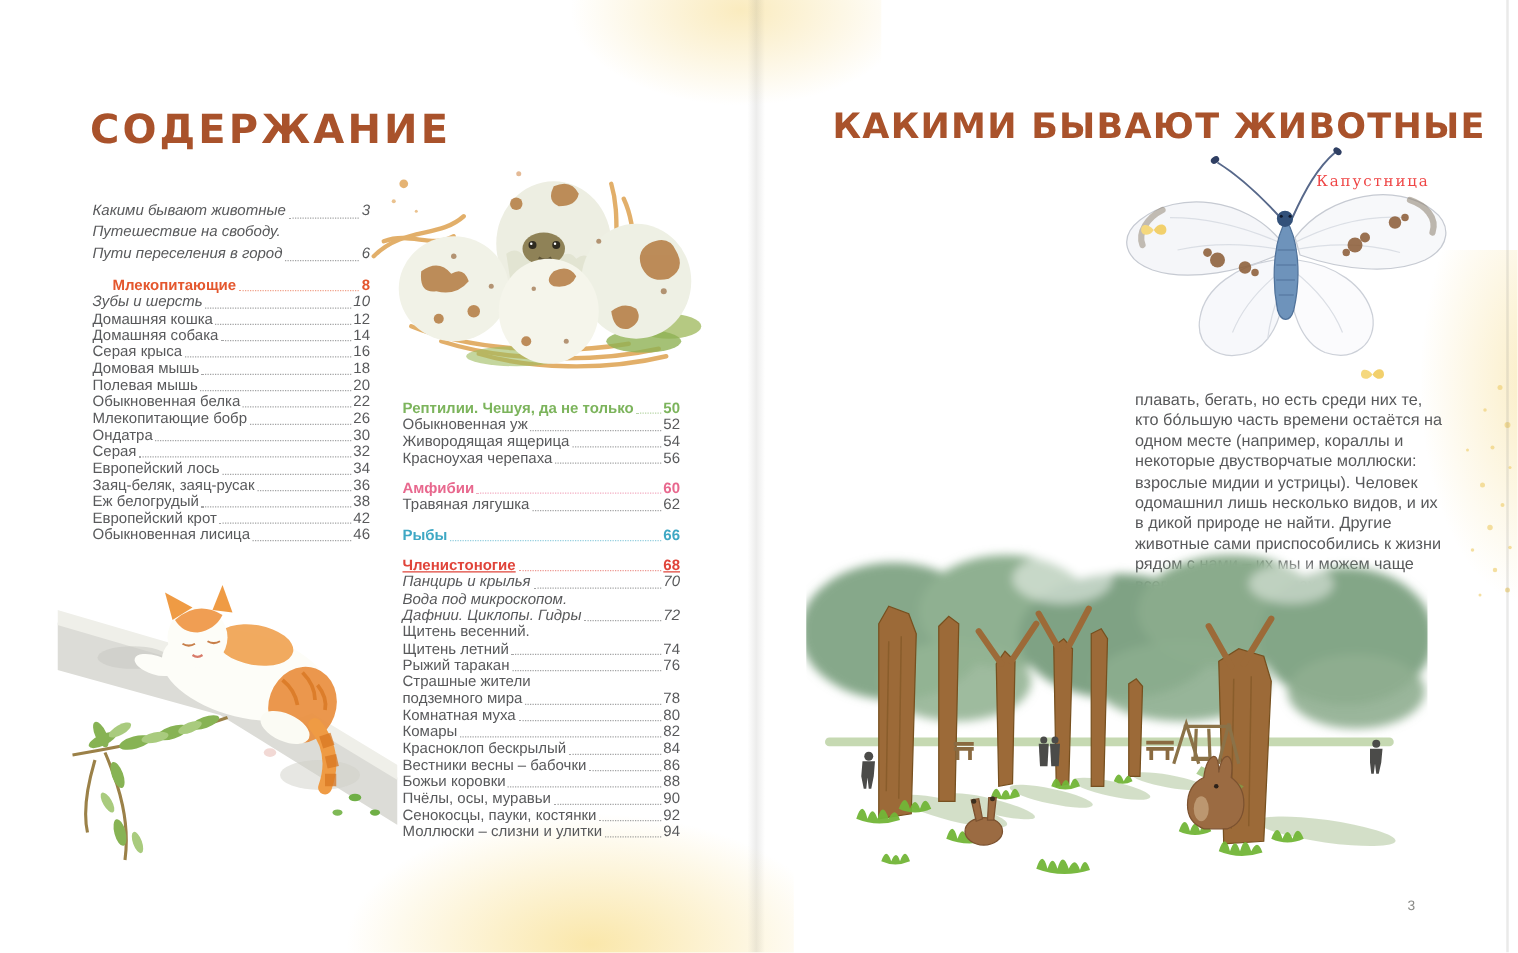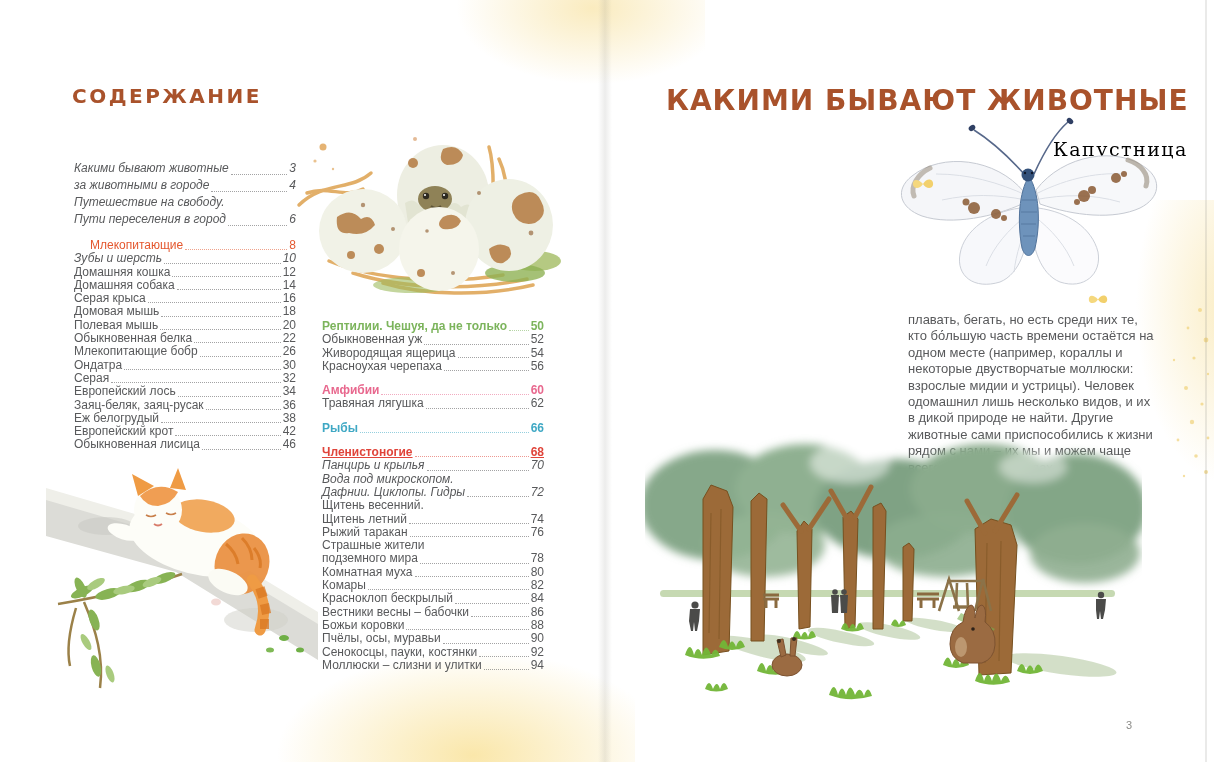--- a/index.html
+++ b/index.html
@@ -12,47 +12,47 @@
     background:radial-gradient(ellipse at 55% 45%,rgba(246,219,138,.55) 0%,rgba(246,219,138,0) 70%);}
   #wash-bottom{left:275px;top:650px;width:360px;height:170px;
     background:radial-gradient(ellipse at 55% 62%,rgba(247,216,118,.62) 0%,rgba(247,216,118,0) 70%);}
   #wash-right{left:1128px;top:200px;width:100px;height:300px;
     background:radial-gradient(ellipse at 100% 35%,rgba(246,219,138,.5) 0%,rgba(246,219,138,0) 65%);}
   #gutter{position:absolute;left:598px;top:0;width:14px;height:762px;pointer-events:none;
     background:linear-gradient(to right,rgba(110,110,105,0) 0%,rgba(110,110,105,.13) 50%,rgba(110,110,105,0) 100%);}
   #page-edge-right{position:absolute;left:1205px;top:0;width:2px;height:762px;background:rgba(140,140,135,.18);}
 
   .page-title{position:absolute;font-family:"DejaVu Sans",sans-serif;font-weight:bold;color:var(--title,#a9522b);}
-  #left-title{left:72px;top:84px;font-size:20px;letter-spacing:2.5px;}
+  #left-title{left:72px;top:84px;font-size:32px;letter-spacing:2.5px;}
   #right-title{left:666px;top:84px;font-size:28px;letter-spacing:1px;}
 
   .toc-col{position:absolute;width:222px;font-size:12px;}
   #toc-col1{left:74px;top:160px;}
   #toc-col2{left:322px;top:320px;}
   .toc-row{display:flex;align-items:flex-end;line-height:13.3px;}
   .toc-row .toc-label{white-space:nowrap;}
   .toc-row .dots{flex:1 1 auto;min-width:6px;border-bottom:1.3px dotted currentColor;opacity:.55;margin:0 2px 2px 2px;}
   .toc-row .toc-num{flex:0 0 auto;}
   .intro{line-height:17px;}
   .italic{font-style:italic;}
   .gap{margin-top:11px;}
-  .h-orange{color:var(--section-mammals,#e4572e);font-weight:normal;padding-left:16px;}
+  .h-orange{color:var(--section-mammals,#e4572e);font-weight:bold;padding-left:16px;}
   .h-green{color:var(--section-reptiles,#7cb45c);font-weight:bold;}
   .h-pink{color:var(--section-amphibians,#e8688e);font-weight:bold;}
   .h-blue{color:var(--section-fish,#3fa8c4);font-weight:bold;}
   .h-red{color:var(--section-arthropods,#e0443a);font-weight:bold;text-decoration:underline;}
 
   .body-col{position:absolute;font-size:13px;line-height:16.4px;}
   #body-col1{left:666px;top:146px;width:233px;}
   #body-col2{left:908px;top:312px;width:248px;}
   .para{margin:0;}
   .indent{text-indent:14px;}
 
   #butterfly-caption{position:absolute;left:1053px;top:138px;font-family:"DejaVu Serif","Liberation Serif",serif;
-    font-size:19px;letter-spacing:1.5px;color:#000000;}
+    font-size:12px;letter-spacing:1.5px;color:#ef4444;}
   #page-number{position:absolute;left:1126px;top:719px;font-size:11px;color:#8b8b88;}
 
   .illus{position:absolute;pointer-events:none;}
   #eggs-illustration{left:293px;top:133px;width:282px;height:172px;}
   #cat-illustration{left:46px;top:452px;width:272px;height:244px;}
   #butterfly-illustration{left:878px;top:112px;width:302px;height:200px;}
   #park-illustration{left:645px;top:433px;width:497px;height:297px;}
   #yellow-butterfly-1{left:912px;top:176px;width:22px;height:16px;}
   #yellow-butterfly-2{left:1088px;top:292px;width:20px;height:15px;}
   #speckles{left:1150px;top:300px;width:64px;height:190px;}
@@ -68,25 +68,20 @@
 
 <div class="toc-col" id="toc-col1">
 
     <div class="toc-row italic intro">
       <span class="toc-label">Какими бывают животные</span>
       <span class="dots"></span>
       <span class="toc-num">3</span>
     </div>
 
 
-    <div class="toc-row italic intro">
-      <span class="toc-label">за животными в городе</span>
-      <span class="dots"></span>
-      <span class="toc-num">4</span>
-    </div>
 
     <div class="toc-row italic intro">
       <span class="toc-label">Путешествие на свободу.</span>
 
     </div>
 
     <div class="toc-row italic intro">
       <span class="toc-label">Пути переселения в город</span>
       <span class="dots"></span>
       <span class="toc-num">6</span>

